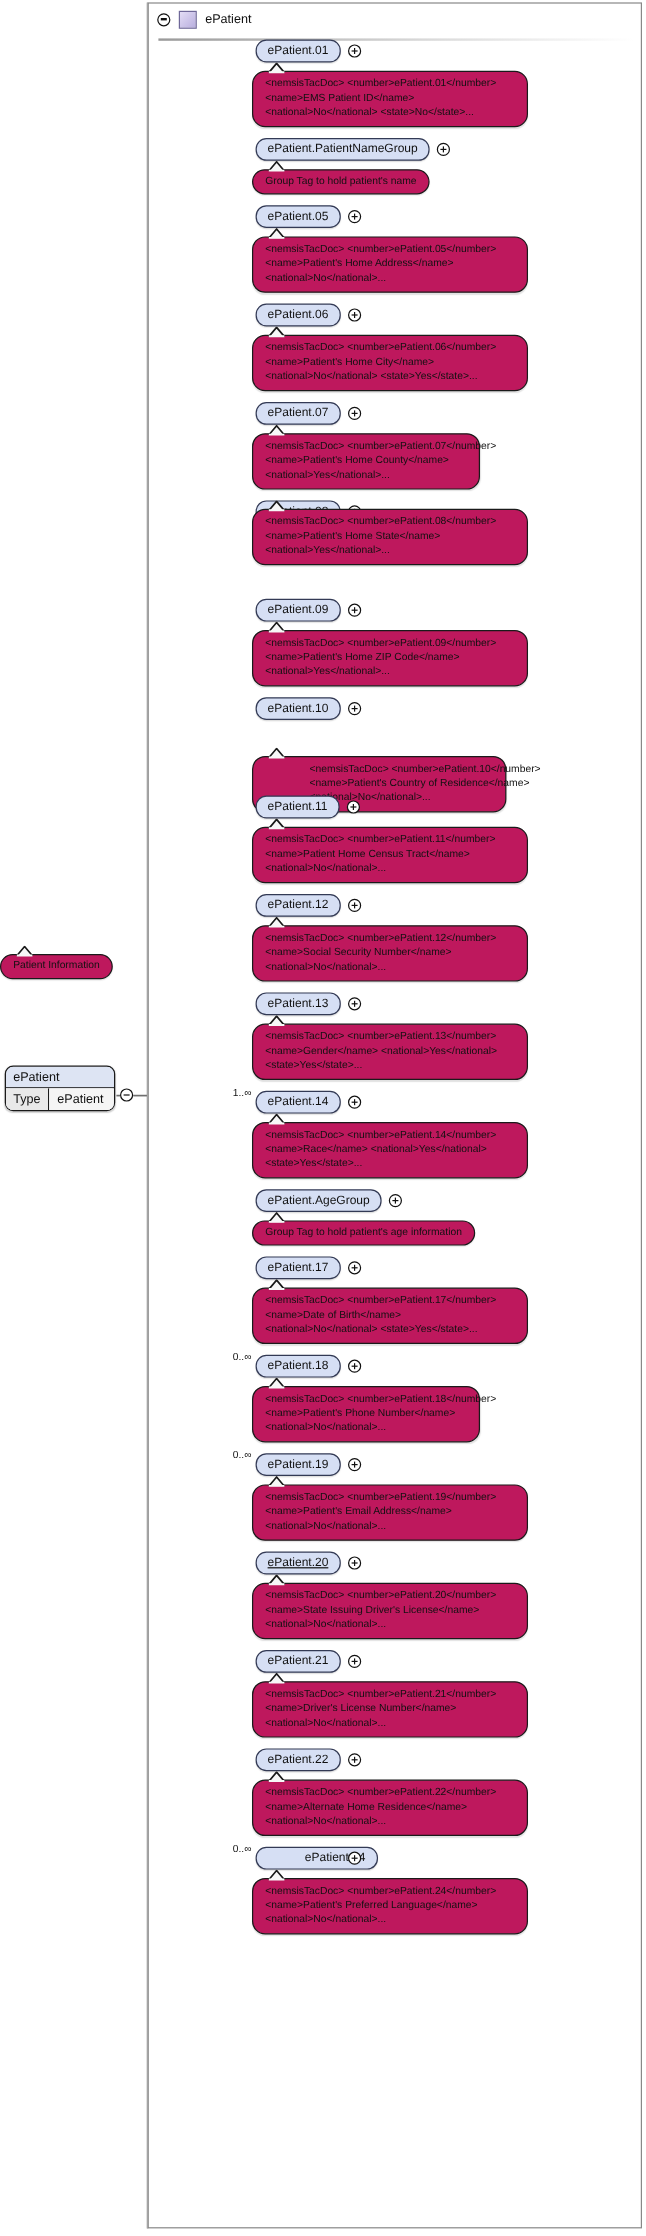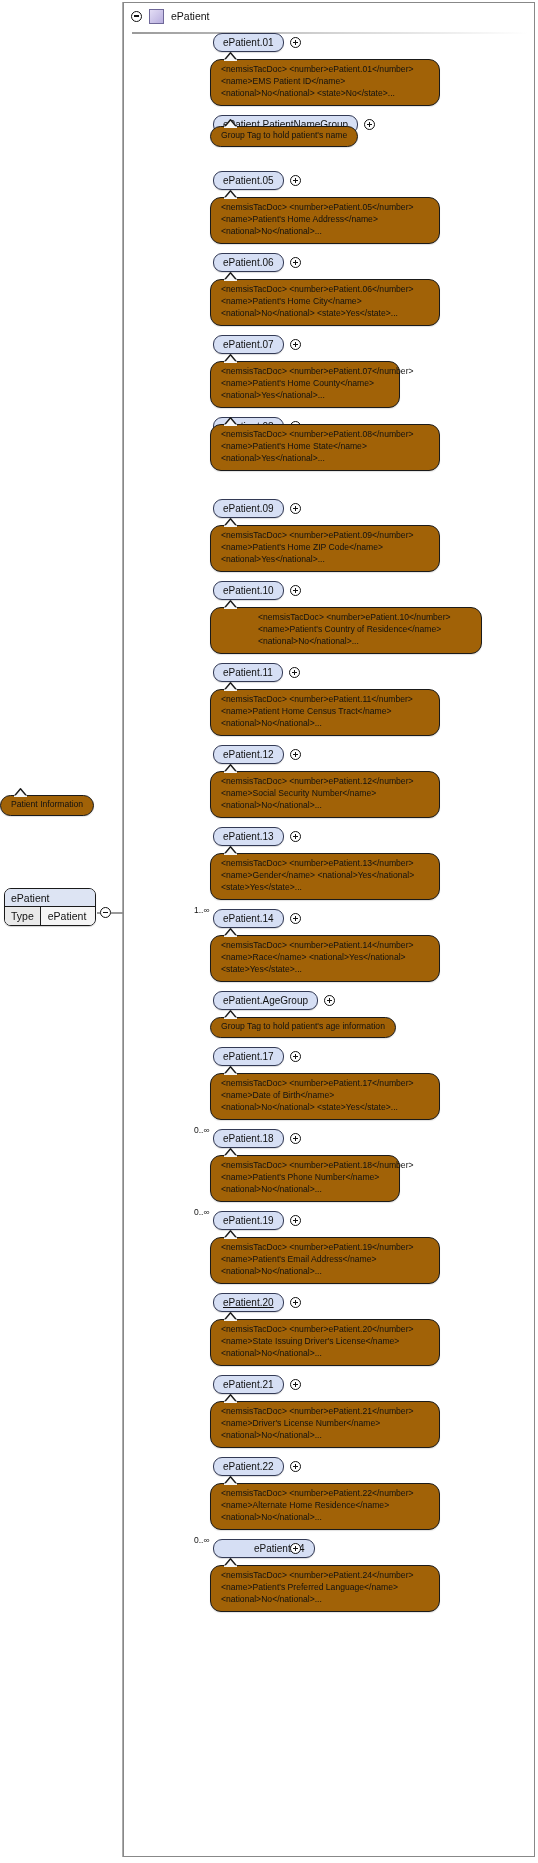--- a/index.html
+++ b/index.html
@@ -189,21 +189,21 @@
   .plus-circle:after {
     top: 2px; bottom: 2px; left: 50%;
     width: 1.2px; margin-left: -0.6px;
   }
 
   
   .bubble {
     position: absolute;
     border: 1.4px solid #1a1a1a;
     border-radius: 11px;
-    background: #a16207;
+    background: #be185d;
     font-size: 8.6px;
     color: #111;
     padding: 4px 10px 5px 10px;
     box-shadow: 0 1px 1px rgba(0,0,0,.12);
     line-height: 1.38;
     box-sizing: border-box;
   }
   .bubble .ln { white-space: nowrap; }
   .bubble.one-line { padding: 3px 10px 4px 10px; }
 
@@ -309,21 +309,21 @@
         <svg class="tail-svg" width="16" height="9">
           <path d="M1,8.5 L7.5,0.8 L14,8.5" fill="#f7f7f7" stroke="#1a1a1a" stroke-width="1.4" stroke-linejoin="round"></path>
           <line x1="1" y1="8.6" x2="14" y2="8.6" stroke="#f7f7f7" stroke-width="2.4"></line>
         </svg>
         <div class="ln">&lt;nemsisTacDoc&gt; &lt;number&gt;ePatient.01&lt;/number&gt;</div>
         <div class="ln">&lt;name&gt;EMS Patient ID&lt;/name&gt;</div>
         <div class="ln">&lt;national&gt;No&lt;/national&gt; &lt;state&gt;No&lt;/state&gt;...</div>
       </div>
       <div class="node" style="left: 213px; top: 115px;"><span>ePatient.PatientNameGroup</span></div>
       <div class="plus-circle" style="left: 364px; top: 119px;"></div>
-      <div class="bubble one-line" style="left: 210px; top: 126px;">
+      <div class="bubble one-line" style="left: 210px; top: 141px;">
         <svg class="tail-svg" width="16" height="9">
           <path d="M1,8.5 L7.5,0.8 L14,8.5" fill="#f7f7f7" stroke="#1a1a1a" stroke-width="1.4" stroke-linejoin="round"></path>
           <line x1="1" y1="8.6" x2="14" y2="8.6" stroke="#f7f7f7" stroke-width="2.4"></line>
         </svg>
         <div class="ln">Group Tag to hold patient's name</div>
       </div>
       <div class="node" style="left: 213px; top: 171px;"><span>ePatient.05</span></div>
       <div class="plus-circle" style="left: 290px; top: 175px;"></div>
       <div class="bubble" style="left: 210px; top: 197px; width: 230px;">
         <svg class="tail-svg" width="16" height="9">
@@ -373,21 +373,21 @@
         <svg class="tail-svg" width="16" height="9">
           <path d="M1,8.5 L7.5,0.8 L14,8.5" fill="#f7f7f7" stroke="#1a1a1a" stroke-width="1.4" stroke-linejoin="round"></path>
           <line x1="1" y1="8.6" x2="14" y2="8.6" stroke="#f7f7f7" stroke-width="2.4"></line>
         </svg>
         <div class="ln">&lt;nemsisTacDoc&gt; &lt;number&gt;ePatient.09&lt;/number&gt;</div>
         <div class="ln">&lt;name&gt;Patient's Home ZIP Code&lt;/name&gt;</div>
         <div class="ln">&lt;national&gt;Yes&lt;/national&gt;...</div>
       </div>
       <div class="node" style="left: 213px; top: 581px;"><span>ePatient.10</span></div>
       <div class="plus-circle" style="left: 290px; top: 585px;"></div>
-      <div class="bubble" style="left: 210px; top: 607px; width: 272px; padding-left: 47px;">
+      <div class="bubble" style="left: 210px; top: 630px; width: 212px; padding-left: 47px;">
         <svg class="tail-svg" width="16" height="9">
           <path d="M1,8.5 L7.5,0.8 L14,8.5" fill="#f7f7f7" stroke="#1a1a1a" stroke-width="1.4" stroke-linejoin="round"></path>
           <line x1="1" y1="8.6" x2="14" y2="8.6" stroke="#f7f7f7" stroke-width="2.4"></line>
         </svg>
         <div class="ln">&lt;nemsisTacDoc&gt; &lt;number&gt;ePatient.10&lt;/number&gt;</div>
         <div class="ln">&lt;name&gt;Patient's Country of Residence&lt;/name&gt;</div>
         <div class="ln">&lt;national&gt;No&lt;/national&gt;...</div>
       </div>
       <div class="node" style="left: 213px; top: 663px;"><span>ePatient.11</span></div>
       <div class="plus-circle" style="left: 289px; top: 667px;"></div>

